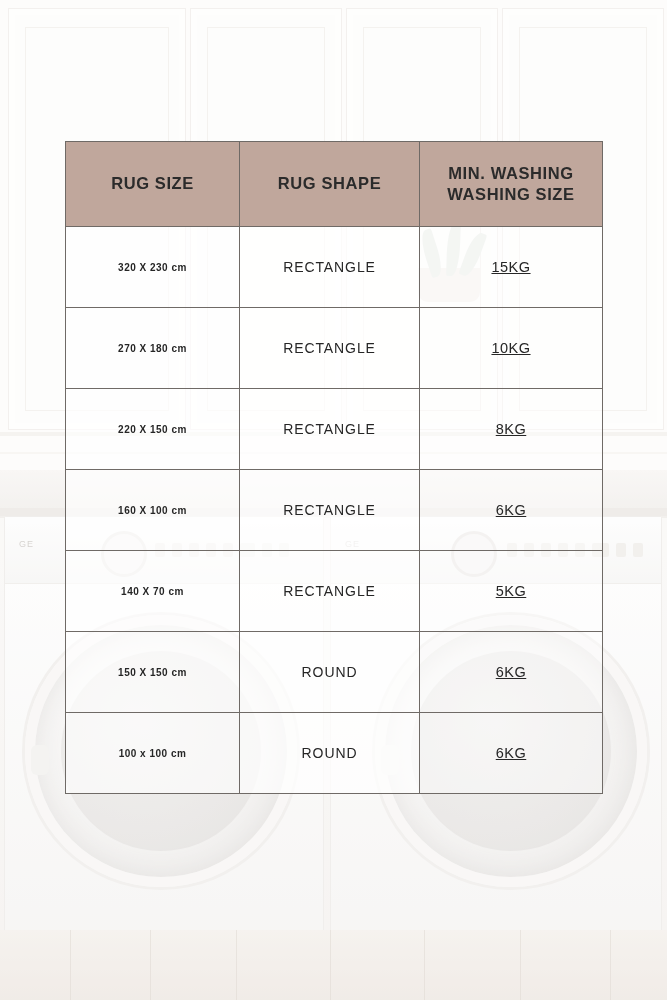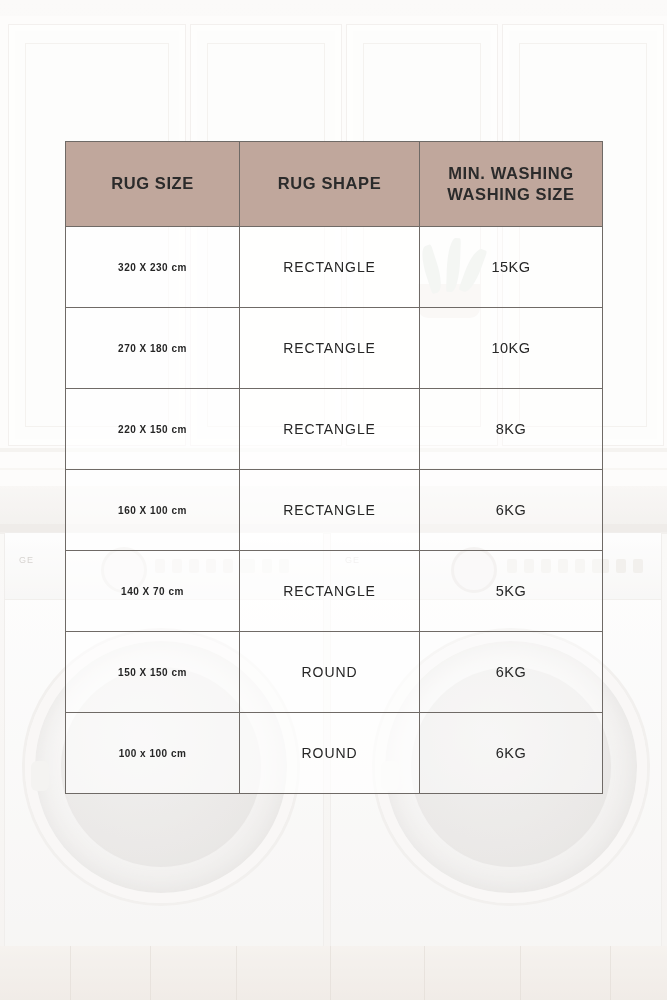--- a/index.html
+++ b/index.html
@@ -20,21 +20,20 @@
     width: 667px;
     height: 1000px;
     overflow: hidden;
     background: linear-gradient(#fbfaf9 0%, #f6f4f2 55%, #efebe7 100%);
   }
 
   .bg {
     position: absolute;
     inset: 0;
     overflow: hidden;
-    margin-top: 16px;
   }
 
   
   .cab-wall {
     position: absolute;
     left: 0; top: 0; right: 0; height: 470px;
     background: #fbfaf8;
   }
   .cab-panel {
     position: absolute;
@@ -236,20 +235,21 @@
     font-size: 14px;
     font-weight: normal;
     letter-spacing: .9px;
     background: rgba(255,255,255,.70);
   }
   td.col-machine {
     font-size: 14.5px;
     font-weight: normal;
     letter-spacing: .5px;
     background: rgba(255,255,255,.42);
+    text-decoration: underline;
   }
 </style>
 </head>
 <body>
 
 <div class="page">
 
   <div class="bg">
     <div class="cab-wall">
       <div class="cab-panel cab-p1">

